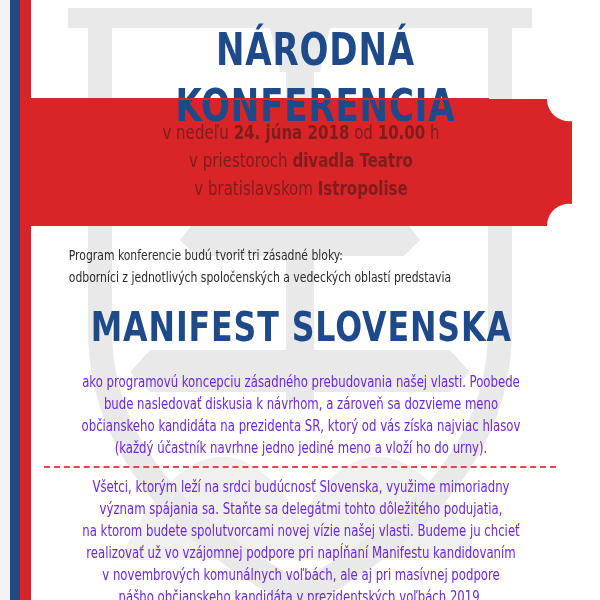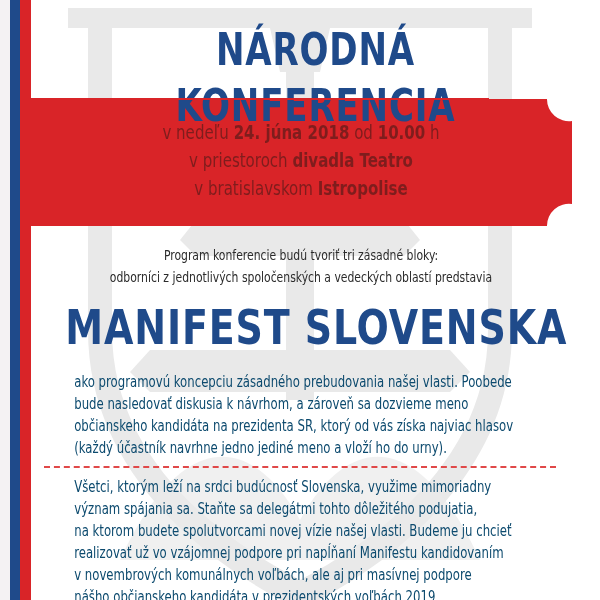--- a/index.html
+++ b/index.html
@@ -28,36 +28,36 @@
     .banner-text {
       position: absolute; left: 31px; width: 540px; top: 118px; z-index: 3;
       text-align: center; color: #7f1d1d; font-size: 19px; line-height: 28px;
       font-family: "DejaVu Sans Condensed", "DejaVu Sans", sans-serif;
     }
     .banner-text .line { display: block; transform: scaleX(0.88); }
     .banner-text b { font-weight: bold; }
 
     .intro {
       position: absolute; left: 31px; width: 540px; top: 244px; z-index: 2;
-      text-align: center; color: #2b2b2b; font-size: 14px; line-height: 22px;
+      color: #2b2b2b; font-size: 14px; line-height: 22px;
       font-family: "DejaVu Sans Condensed", "DejaVu Sans", sans-serif;
     }
     .intro .line { display: block; transform: scaleX(0.86); white-space: nowrap; }
 
     .manifest-title {
       position: absolute; left: 31px; width: 540px; top: 296px; z-index: 2;
-      text-align: center; color: #1f4a8a; font-weight: bold; font-size: 48px;
+      text-align: center; color: #1f4a8a; font-weight: bold; font-size: 40px;
       line-height: 62px; letter-spacing: 1px;
       font-family: "DejaVu Sans Condensed", "DejaVu Sans", sans-serif;
     }
     .manifest-title span { display: inline-block; transform: scaleX(0.88); white-space: nowrap; }
 
     .para {
       position: absolute; left: 31px; width: 540px; z-index: 2;
-      text-align: left; color: #0c4a6e; font-size: 15.5px; line-height: 22px;
+      text-align: center; color: #6d28d9; font-size: 15.5px; line-height: 22px;
       font-family: "DejaVu Sans Condensed", "DejaVu Sans", sans-serif;
     }
     .para .line { display: block; transform: scaleX(0.84); white-space: nowrap; }
     .para-1 { top: 371px; }
     .para-2 { top: 476px; }
 
     .dashed-divider {
       position: absolute; left: 44px; width: 512px; top: 466px; height: 0;
       border-top: 2px dashed #e04848; z-index: 2;
     }

